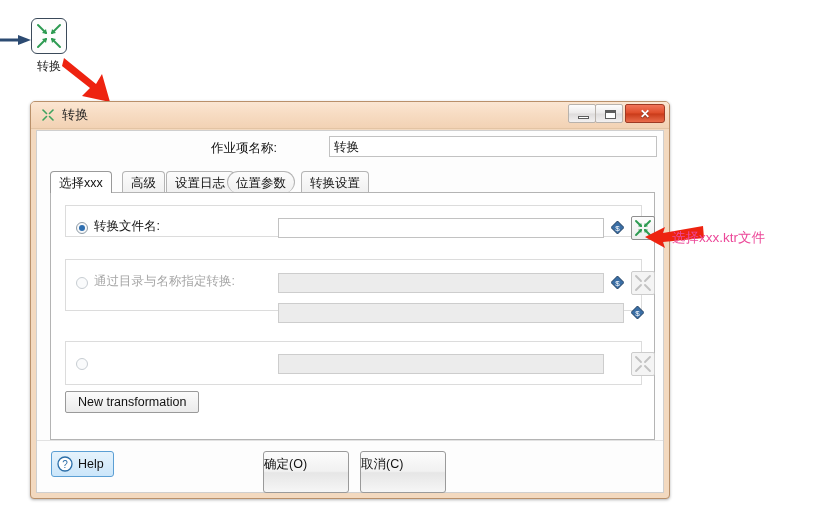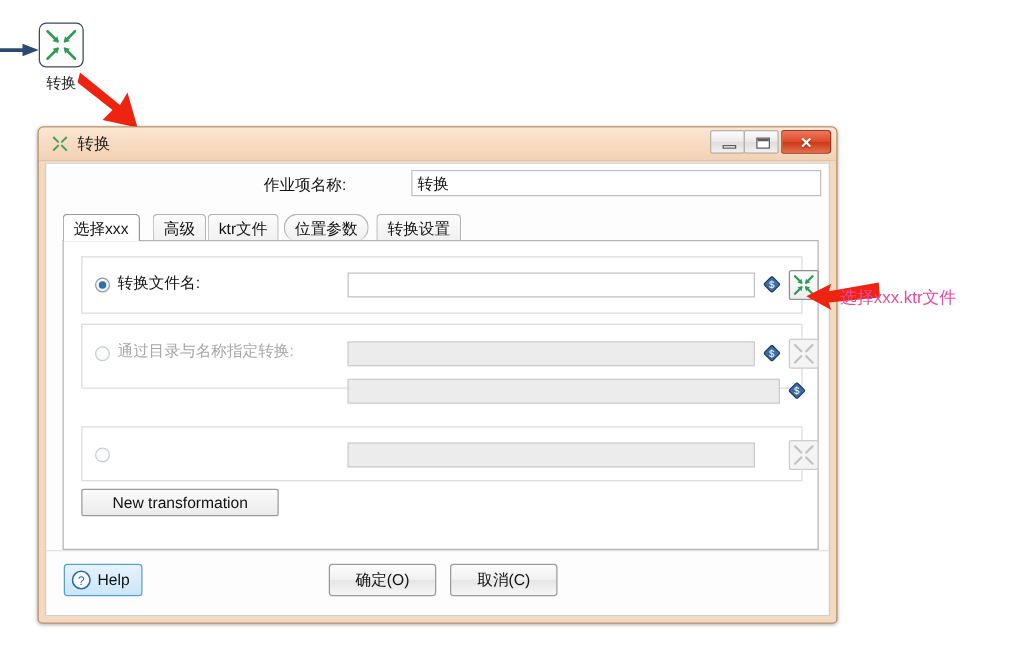--- a/index.html
+++ b/index.html
@@ -144,21 +144,21 @@
     box-sizing:border-box;
   }
 
   
   .group {
     position:absolute; left:14px; right:12px;
     border:1px solid #dcdcdc;
     background:#ffffff;
     box-sizing:border-box;
   }
-  .g1 { top:12px; height:46px; }
+  .g1 { top:12px; height:32px; }
   .g2 { top:66px; height:52px; }
   .g3 { top:148px; height:44px; }
 
   .radio {
     position:absolute; width:12px; height:12px;
     border-radius:50%;
     border:1px solid #8d9aa5;
     background:radial-gradient(circle at 50% 45%, #ffffff 0%, #f2f4f6 100%);
     box-sizing:border-box;
   }
@@ -181,43 +181,43 @@
   .sqbtn {
     position:absolute; width:24px; height:24px;
     border:1px solid #8f8f8f;
     background:linear-gradient(to bottom,#fdfdfd,#ededed);
     box-sizing:border-box; border-radius:2px;
   }
   .sqbtn.dis { border-color:#cccccc; background:#f4f4f4; }
 
   .newtrans {
     position:absolute; left:14px; top:198px;
-    height:22px; padding:0 24px; line-height:20px;
+    height:22px; padding:0 12px; line-height:20px;
     font-size:12.5px; color:#111;
     border:1px solid #9a9a9a;
     background:linear-gradient(to bottom,#fbfbfb,#ebebeb);
     box-sizing:border-box;
     font-family:"Liberation Sans", sans-serif;
     border-radius:2px;
   }
 
   
   .footer { position:absolute; left:0; right:0; bottom:0; height:52px; }
   .helpbtn {
     position:absolute; left:14px; top:11px;
     height:26px; padding:0 9px 0 26px;
     line-height:24px; font-size:12.5px; color:#111;
     border:1px solid #5b9fd4;
     background:linear-gradient(to bottom,#e6f3fc,#cbe6fa);
     box-sizing:border-box; border-radius:3px;
   }
   .help-q { position:absolute; left:5px; top:4px; width:16px; height:16px; }
   .btn {
-    position:absolute; top:11px; height:26px; width:86px;
-    font-size:12.5px; color:#111; text-align:center; line-height:24px;
+    position:absolute; top:11px; height:42px; width:86px;
+    font-size:12.5px; color:#111; text-align:left; line-height:24px;
     border:1px solid #9a9a9a; border-radius:3px;
     background:linear-gradient(to bottom,#fcfcfc 0%,#f1f1f1 48%,#e6e6e6 52%,#f6f6f6 100%);
     box-sizing:border-box;
     font-family:"Liberation Sans", sans-serif;
   }
   .btn.ok { left:226px; }
   .btn.cancel { left:323px; }
   .footer-sep { position:absolute; left:0; right:0; top:0; height:1px; background:#e2e2e2; }
 </style>
 </head>
@@ -283,21 +283,21 @@
     <div class="dlg-body">
 
       <div class="name-row">
         <div class="name-label">作业项名称:</div>
         <div class="txt name-input">转换</div>
       </div>
 
       <div class="tabstrip">
         <div class="tab active" style="left:0px;">选择xxx</div>
         <div class="tab" style="left:72px;">高级</div>
-        <div class="tab" style="left:116px;">ktr文件</div>
+        <div class="tab" style="left:116px;">设置日志</div>
         <div class="tab" style="left:177px;border-radius:11px;">位置参数</div>
         <div class="tab" style="left:251px;">转换设置</div>
       </div>
 
       <div class="tabpanel">
 
         <div class="group g1">
           <span class="radio on" style="left:10px; top:16px;"></span>
           <span class="rlabel" style="left:28px; top:12px;">转换文件名:</span>
           <div class="txt fld" style="left:212px; top:12px; width:326px;"></div>

